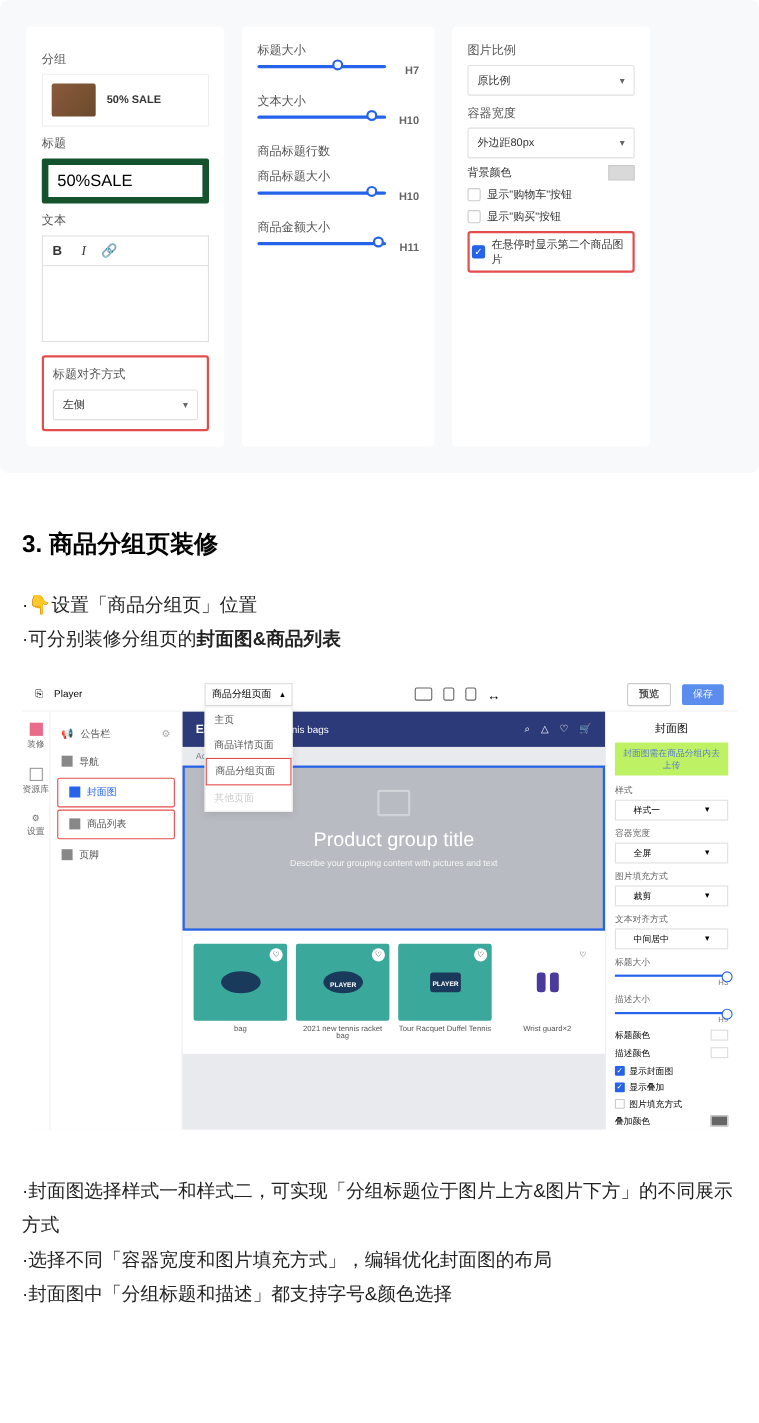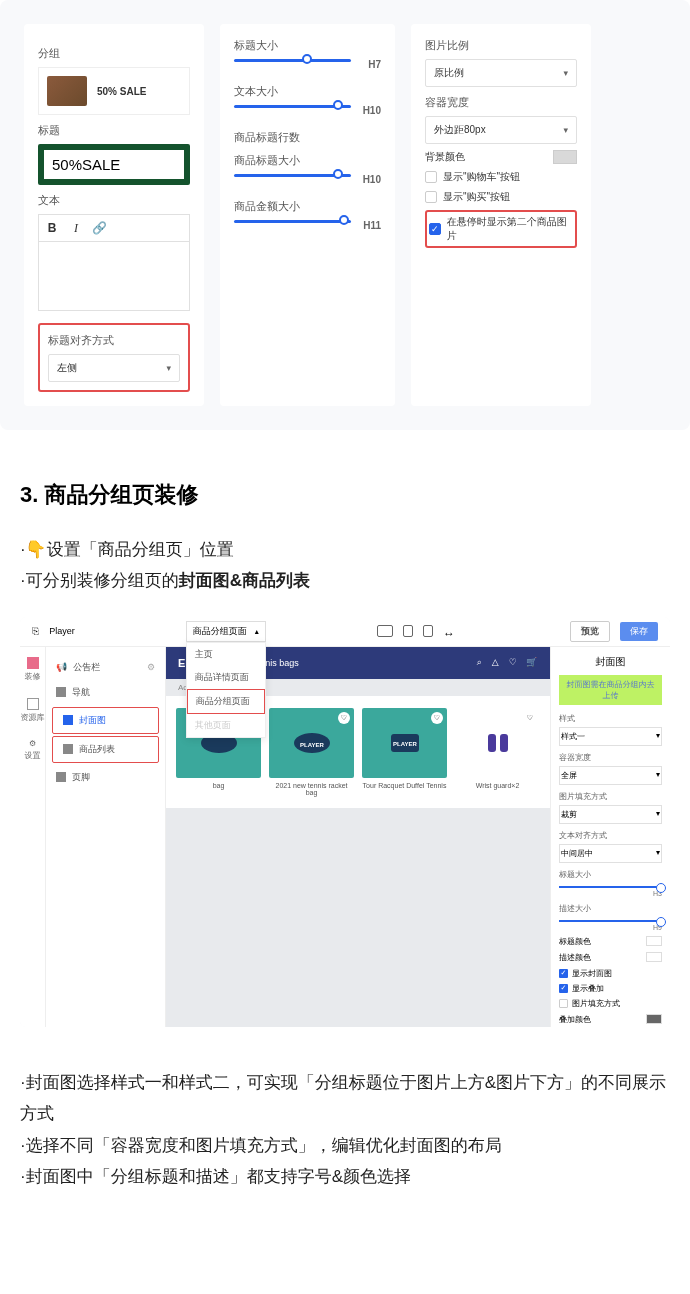--- a/index.html
+++ b/index.html
@@ -70,21 +70,21 @@
 .img-ph-ico { position: absolute; top: 20px; width: 30px; height: 24px; border: 2px solid #d0d3d8; border-radius: 2px; }
 .prods { display: flex; gap: 8px; padding: 12px 10px; background: #fff; }
 .prod { flex: 1; display: flex; flex-direction: column; }
 .prod-img { height: 70px; background: #3ba89c; border-radius: 2px; position: relative; display: flex; align-items: center; justify-content: center; }
 .heart { position: absolute; top: 4px; right: 4px; width: 12px; height: 12px; background: #fff; border-radius: 50%; font-size: 7px; display: flex; align-items: center; justify-content: center; }
 .prod-name { font-size: 7px; color: #555; margin-top: 4px; text-align: center; }
 .ed-right { width: 120px; background: #fff; border-left: 1px solid #eee; padding: 8px; }
 .er-title { font-size: 10px; text-align: center; margin-bottom: 6px; }
 .er-info { background: #bef264; color: #5b7bc9; font-size: 8px; padding: 4px; text-align: center; margin-bottom: 8px; }
 .er-label { font-size: 8px; color: #666; margin: 6px 0 3px; }
-.er-sel { border: 1px solid #e0e0e0; padding: 3px 1px; font-size: 8px; display: flex; justify-content: space-between; }
+.er-sel { border: 1px solid #e0e0e0; padding: 3px 16px; font-size: 8px; display: flex; justify-content: space-between; }
 .er-sel::after { content: "▾"; }
 .er-slide { height: 2px; background: #2563eb; margin: 6px 0; position: relative; }
 .er-slide::after { content: ""; position: absolute; right: -4px; top: -3px; width: 8px; height: 8px; border: 1.5px solid #2563eb; background: #fff; border-radius: 50%; }
 .er-slide-val { text-align: right; font-size: 7px; color: #777; margin-top: -4px; }
 .er-color-row { display: flex; justify-content: space-between; align-items: center; margin: 5px 0; font-size: 8px; }
 .er-sw { width: 16px; height: 10px; border: 1px solid #ddd; }
 .er-sw.dark { background: #666; }
 .er-cb { display: flex; align-items: center; gap: 4px; font-size: 8px; margin: 4px 0; }
 .er-cbx { width: 9px; height: 9px; background: #2563eb; color: #fff; font-size: 7px; display: inline-flex; align-items: center; justify-content: center; border-radius: 1px; }
 .er-cbx.empty { background: #fff; border: 1px solid #ccc; }
@@ -254,20 +254,25 @@
         <span>All pro</span>
         <span>Tennis bags</span>
         <div class="nav-right">
           <span>⌕</span>
           <span>△</span>
           <span>♡</span>
           <span>🛒</span>
         </div>
       </div>
       <div style="padding:4px 12px;font-size:8px;color:#888">Acces</div>
+      <div class="banner">
+        <div class="img-ph-ico"></div>
+        <div class="banner-title">Product group title</div>
+        <div class="banner-sub">Describe your grouping content with pictures and text</div>
+      </div>
       <div class="prods">
         <div class="prod">
             <div class="prod-img">
               <div class="heart">♡</div>
               <svg width="40" height="30" viewBox="0 0 40 30">
                 <ellipse cx="20" cy="15" rx="18" ry="10" fill="#1a3a5c"></ellipse>
               </svg>
             </div>
             <div class="prod-name">bag</div>
           </div>

